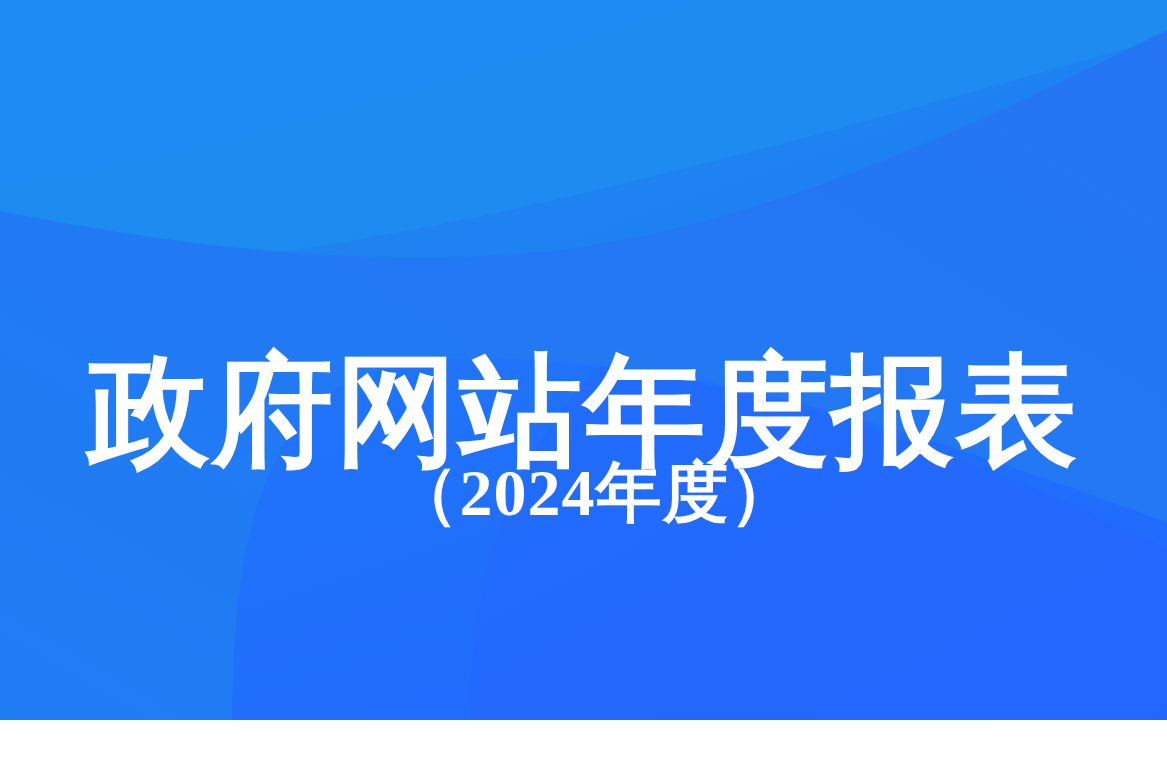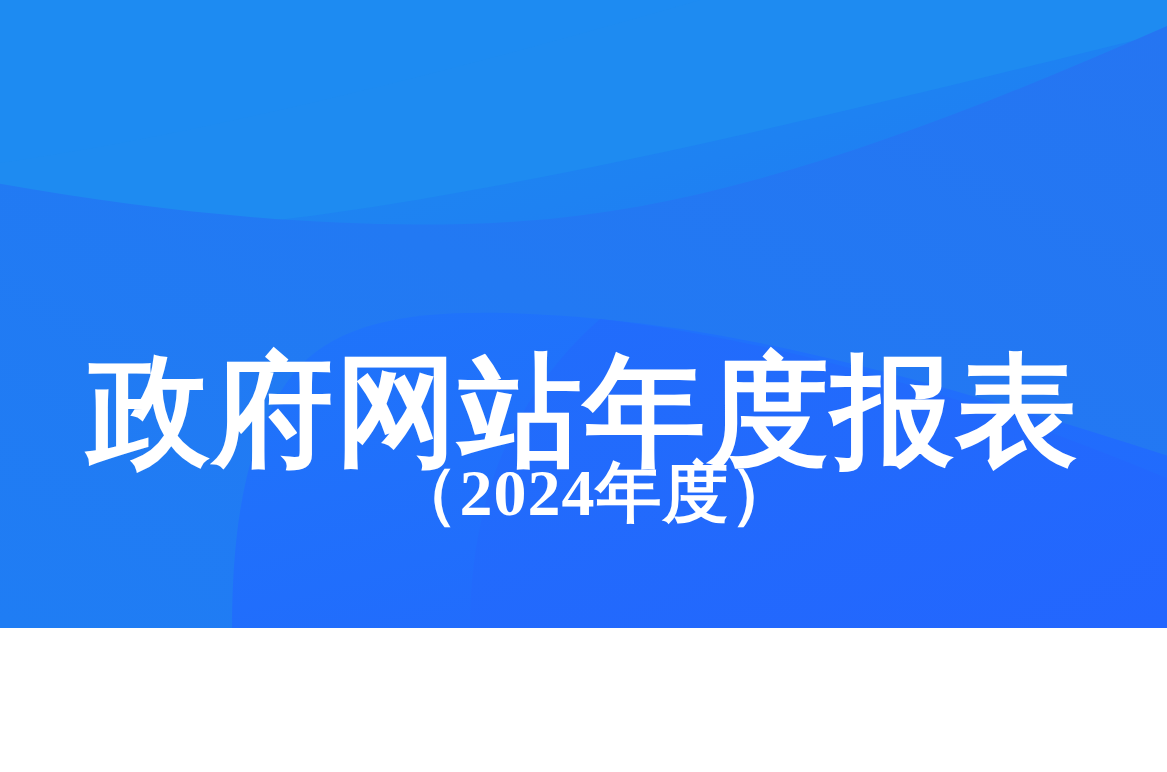--- a/index.html
+++ b/index.html
@@ -9,21 +9,21 @@
     background: #ffffff;
   }
   body {
     font-family: "Liberation Sans", "DejaVu Sans", sans-serif;
   }
 
   
   .poster {
     position: relative;
     width: 1167px;
-    height: 628px;
+    height: 720px;
     overflow: hidden;
     background: #1e88ee;
     user-select: none;
   }
 
   .poster-bg {
     position: absolute;
     inset: 0;
     width: 100%;
     height: 100%;

